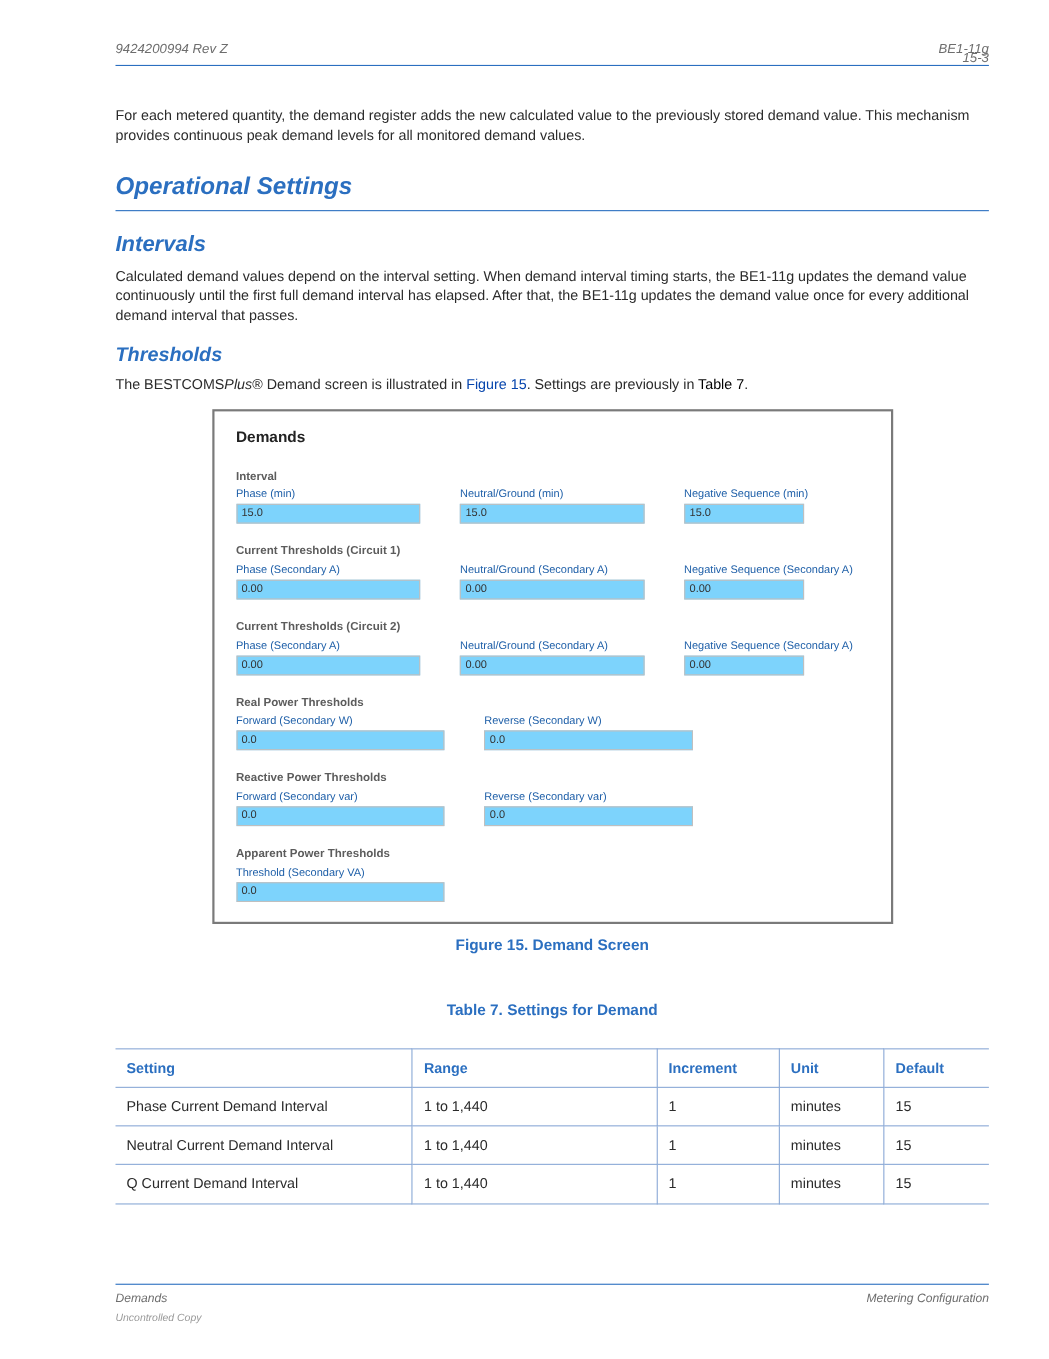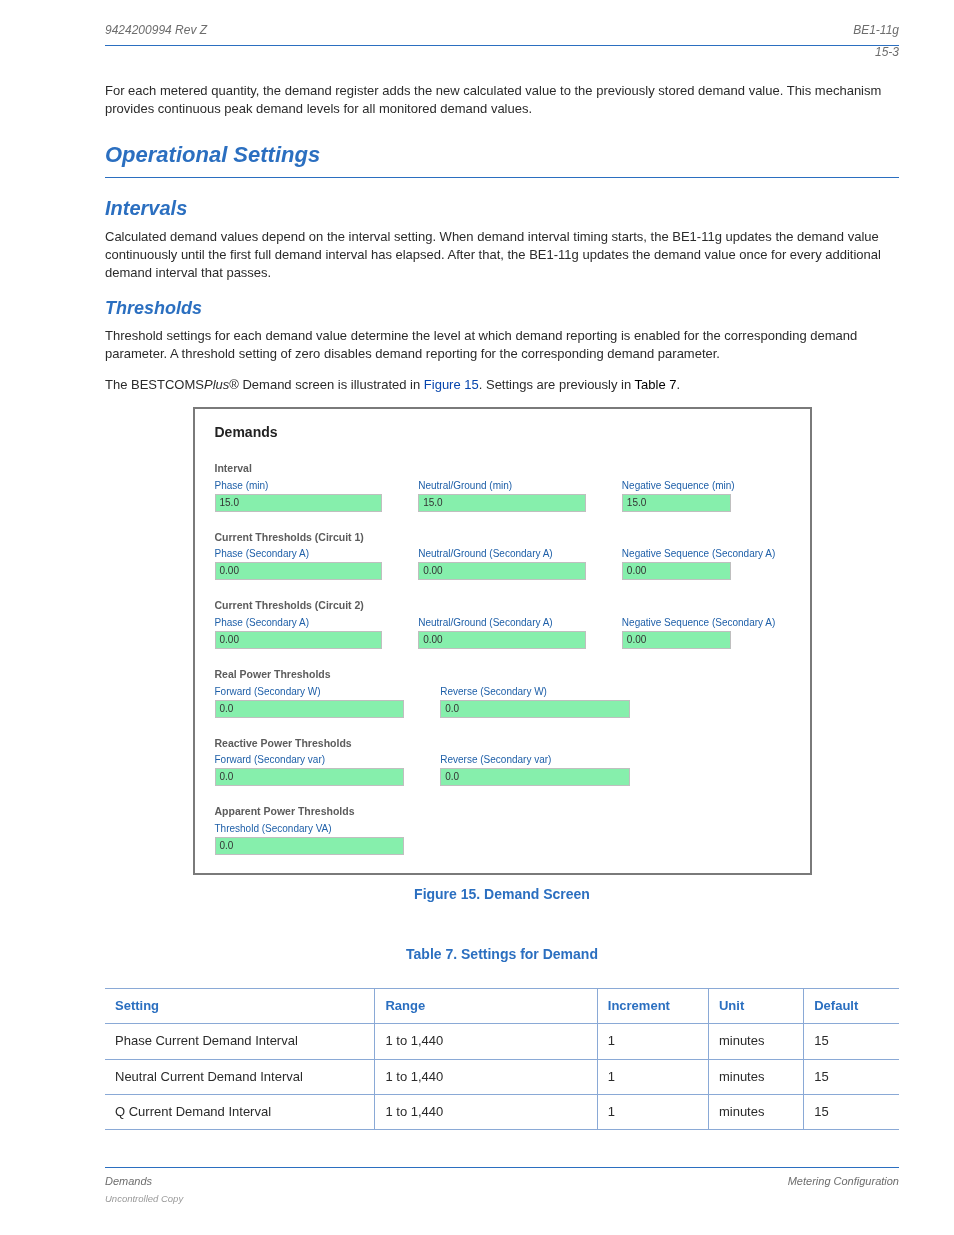--- a/index.html
+++ b/index.html
@@ -9,36 +9,36 @@
     --tiny:#9a9a9a;
     --table-border:#8aa9d6;
   }
   html,body{margin:0;padding:0;background:#fff;}
   body{
     width:954px;height:1235px;
     font-family:"Helvetica Neue",Arial,sans-serif;
     color:#2b2b2b;font-size:13px;line-height:1.4;
     position:relative;
   }
-  .page{padding:22px 55px 0 105px;}
+  .page{padding:36px 55px 0 105px;}
   
   .hdr{display:flex;justify-content:space-between;font-style:italic;color:var(--subtle);font-size:12px;margin-bottom:6px;}
   .hdr-rule{height:1px;background:var(--rule);}
   
   h2.sec-heading{color:var(--accent);font-style:italic;font-weight:600;font-size:20px;margin:22px 0 10px;}
   .sub-rule{height:1px;background:var(--rule);margin:-4px 0 16px;}
   p{margin:0 0 13px;}
   
   .fig{border:2px solid #7a7a7a;background:#fff;padding:14px 20px 18px;margin:0 auto;width:575px;font-size:10px;color:#555;}
   .fig .demands{color:#222;font-weight:bold;font-size:14px;margin-bottom:8px;}
   .fig-group-title{font-weight:bold;color:#5c5c5c;font-size:10.5px;margin:18px 0 3px;}
   .fig-row{display:flex;gap:36px;}
   .fig-cell{flex:1;}
   .fig-label{color:#1e5fa8;font-size:10px;margin-bottom:1px;white-space:nowrap;}
-  .fig-input{height:18px;border:1px solid #bfbfbf;background:#86efac;padding:1px 4px;font-size:10px;width:100%;box-sizing:border-box;display:flex;align-items:center;color:#333;}
+  .fig-input{height:18px;border:1px solid #bfbfbf;background:#7dd3fc;padding:1px 4px;font-size:10px;width:100%;box-sizing:border-box;display:flex;align-items:center;color:#333;}
   .caption{color:var(--accent);font-weight:bold;text-align:center;font-size:14px;margin:10px 0 0;}
   
   table.settings{border-collapse:collapse;width:100%;margin-top:24px;font-size:13px;}
   table.settings th{color:var(--accent);font-weight:bold;text-align:left;padding:8px 10px;border-top:1px solid var(--table-border);border-bottom:1px solid var(--table-border);vertical-align:top;}
   table.settings th:not(:last-child){border-right:1px solid var(--table-border);}
   table.settings td{padding:8px 10px;border-bottom:1px solid var(--table-border);vertical-align:top;}
   table.settings td:not(:last-child){border-right:1px solid var(--table-border);}
   table.settings th:nth-child(1){width:34%;}
   table.settings th:nth-child(2){width:28%;}
   table.settings th:nth-child(3){width:14%;}
@@ -67,21 +67,20 @@
 
   <p>For each metered quantity, the demand register adds the new calculated value to the previously stored demand value. This mechanism provides continuous peak demand levels for all monitored demand values.</p>
 
   <h2 class="sec-heading" style="font-size:22px;">Operational Settings</h2>
   <div class="sub-rule"></div>
 
   <div style="color:var(--accent);font-style:italic;font-weight:600;font-size:20px;margin:4px 0 6px;">Intervals</div>
   <p>Calculated demand values depend on the interval setting. When demand interval timing starts, the BE1-11g updates the demand value continuously until the first full demand interval has elapsed. After that, the BE1-11g updates the demand value once for every additional demand interval that passes.</p>
 
   <div style="color:var(--accent);font-style:italic;font-weight:600;font-size:18px;margin:4px 0 6px;">Thresholds</div>
-  <p>Threshold settings for each demand value determine the level at which demand reporting is enabled for the corresponding demand parameter. A threshold setting of zero disables demand reporting for the corresponding demand parameter.</p>
 
   <p>
     <span>The BESTCOMS</span><i>Plus</i><span>® Demand screen is illustrated in </span><span style="color:#0645ad">Figure 15</span><span>. Settings are previously in </span><span style="color:#000000">Table 7</span><span>.</span>
   </p>
 
   <div class="fig">
     <div class="demands">Demands</div>
 
     <div class="fig-group-title">Interval</div>
     <div class="fig-row">

